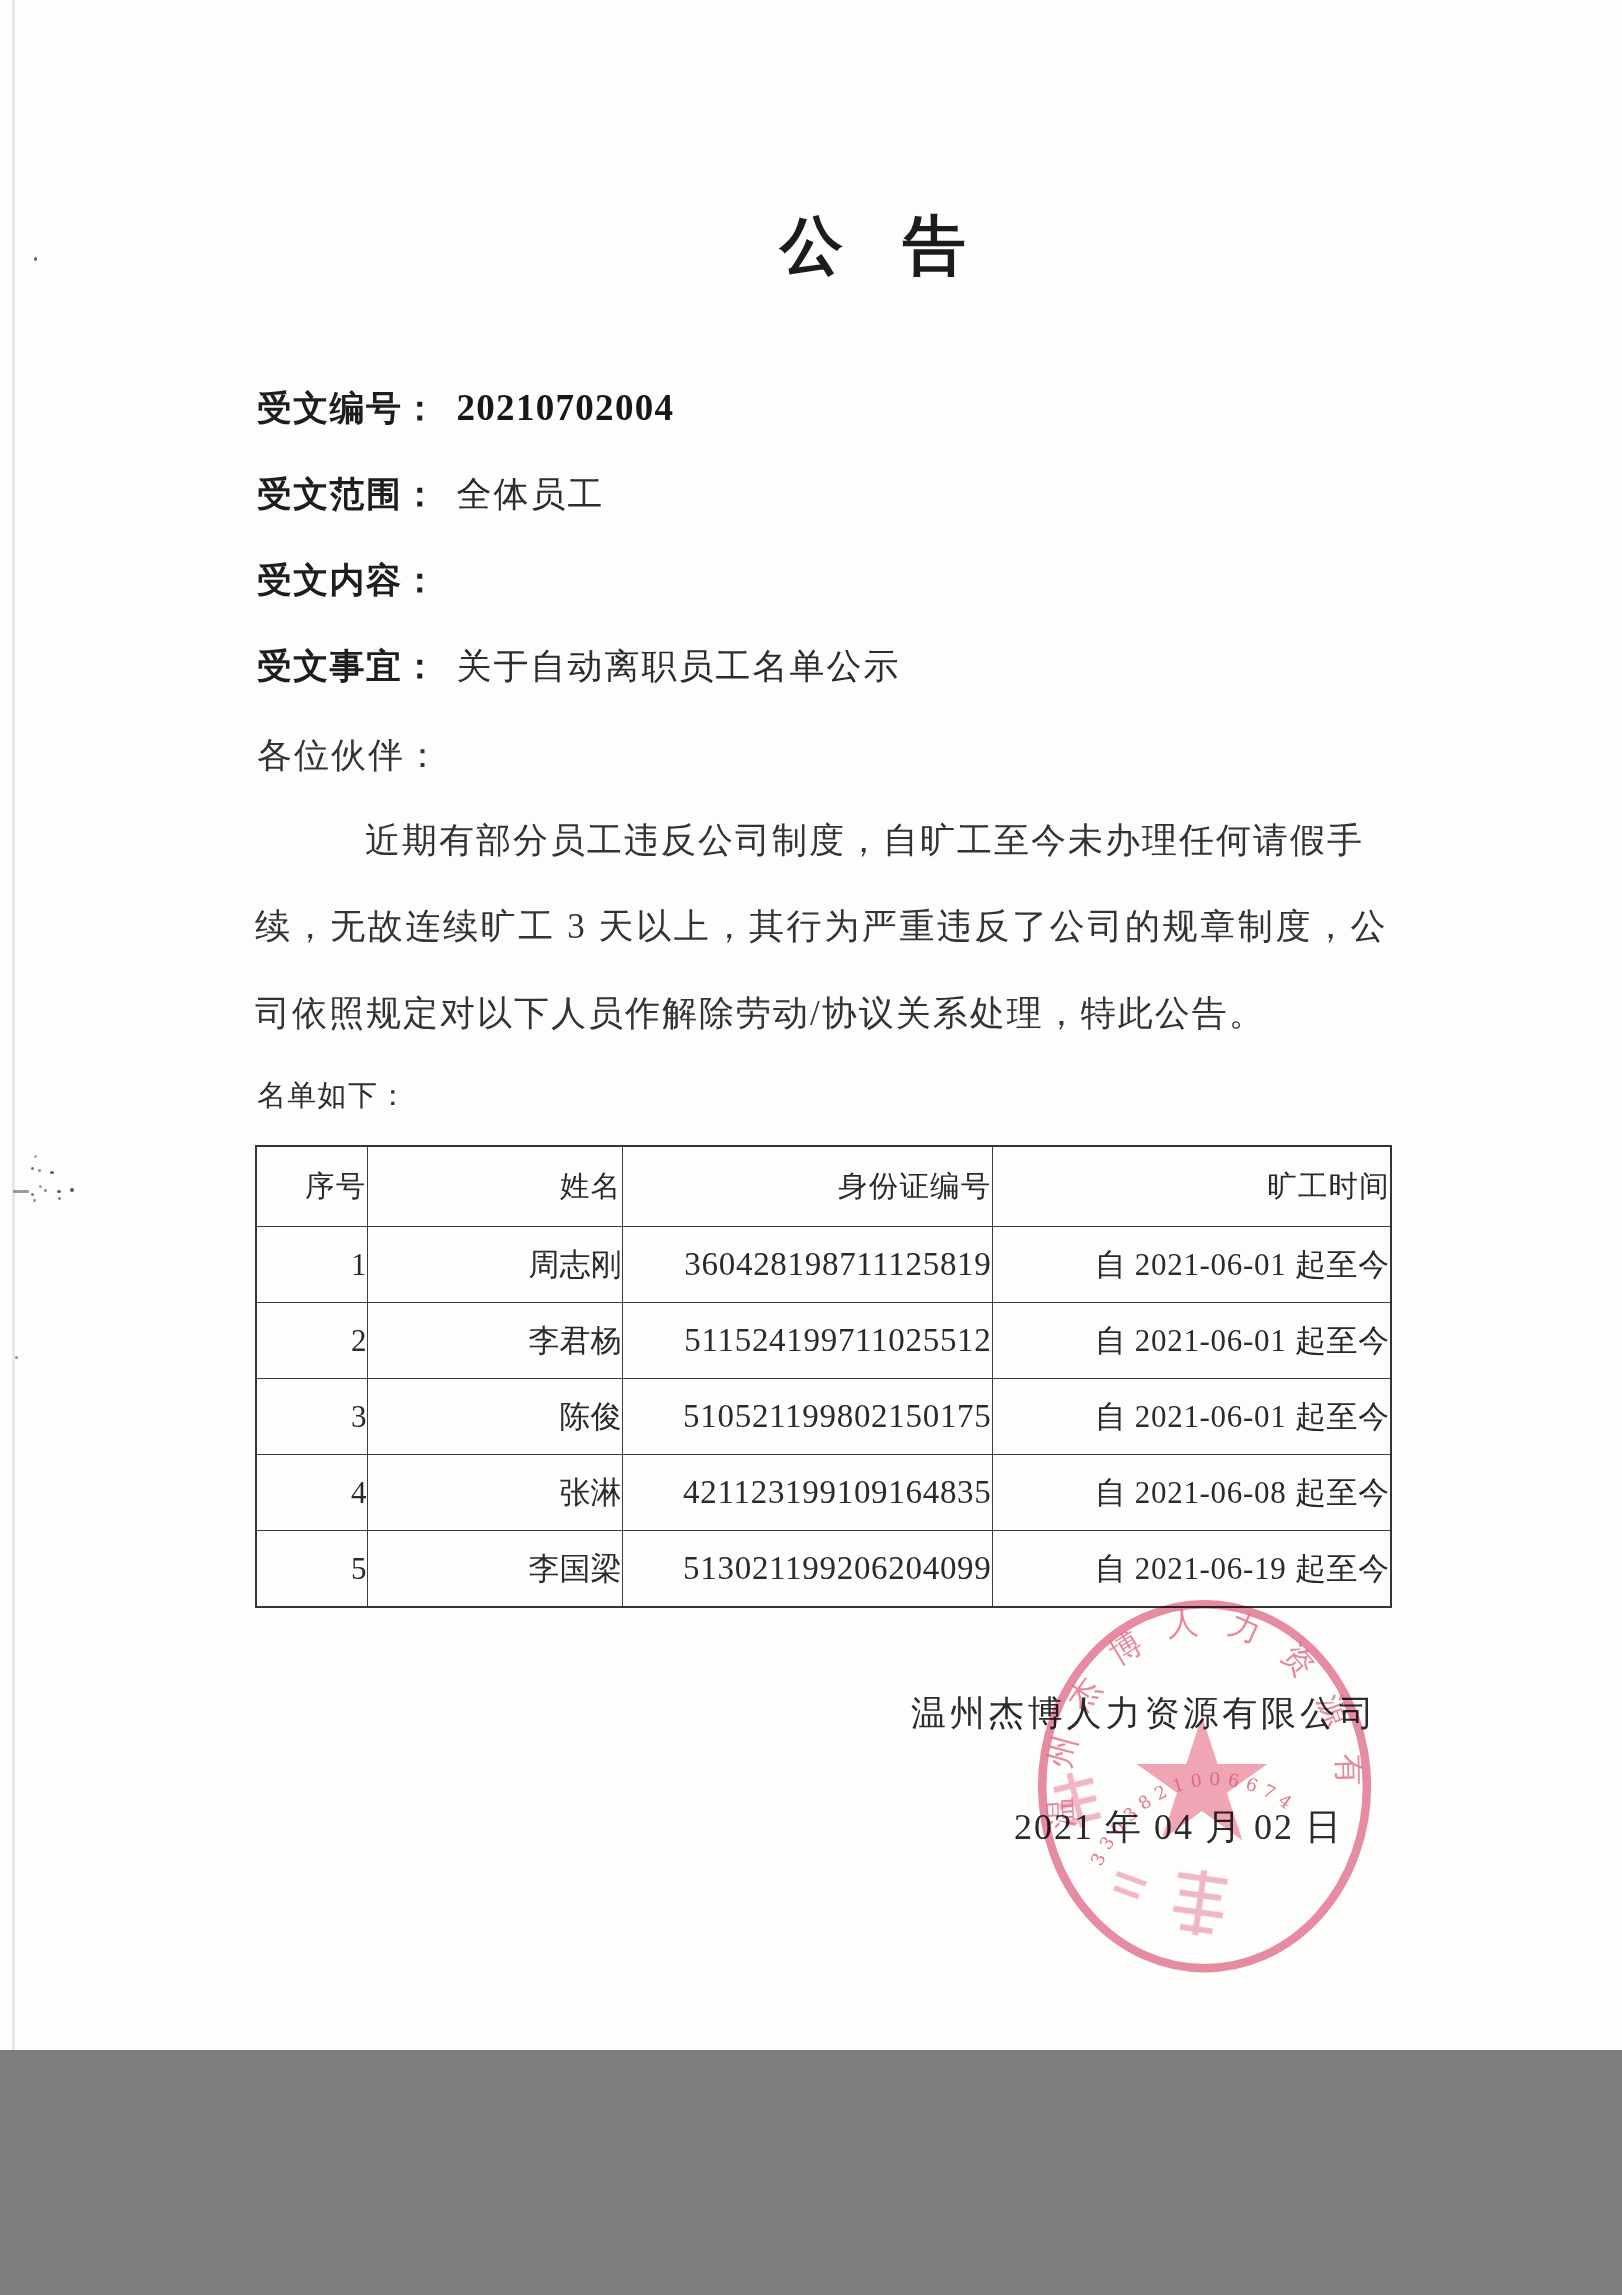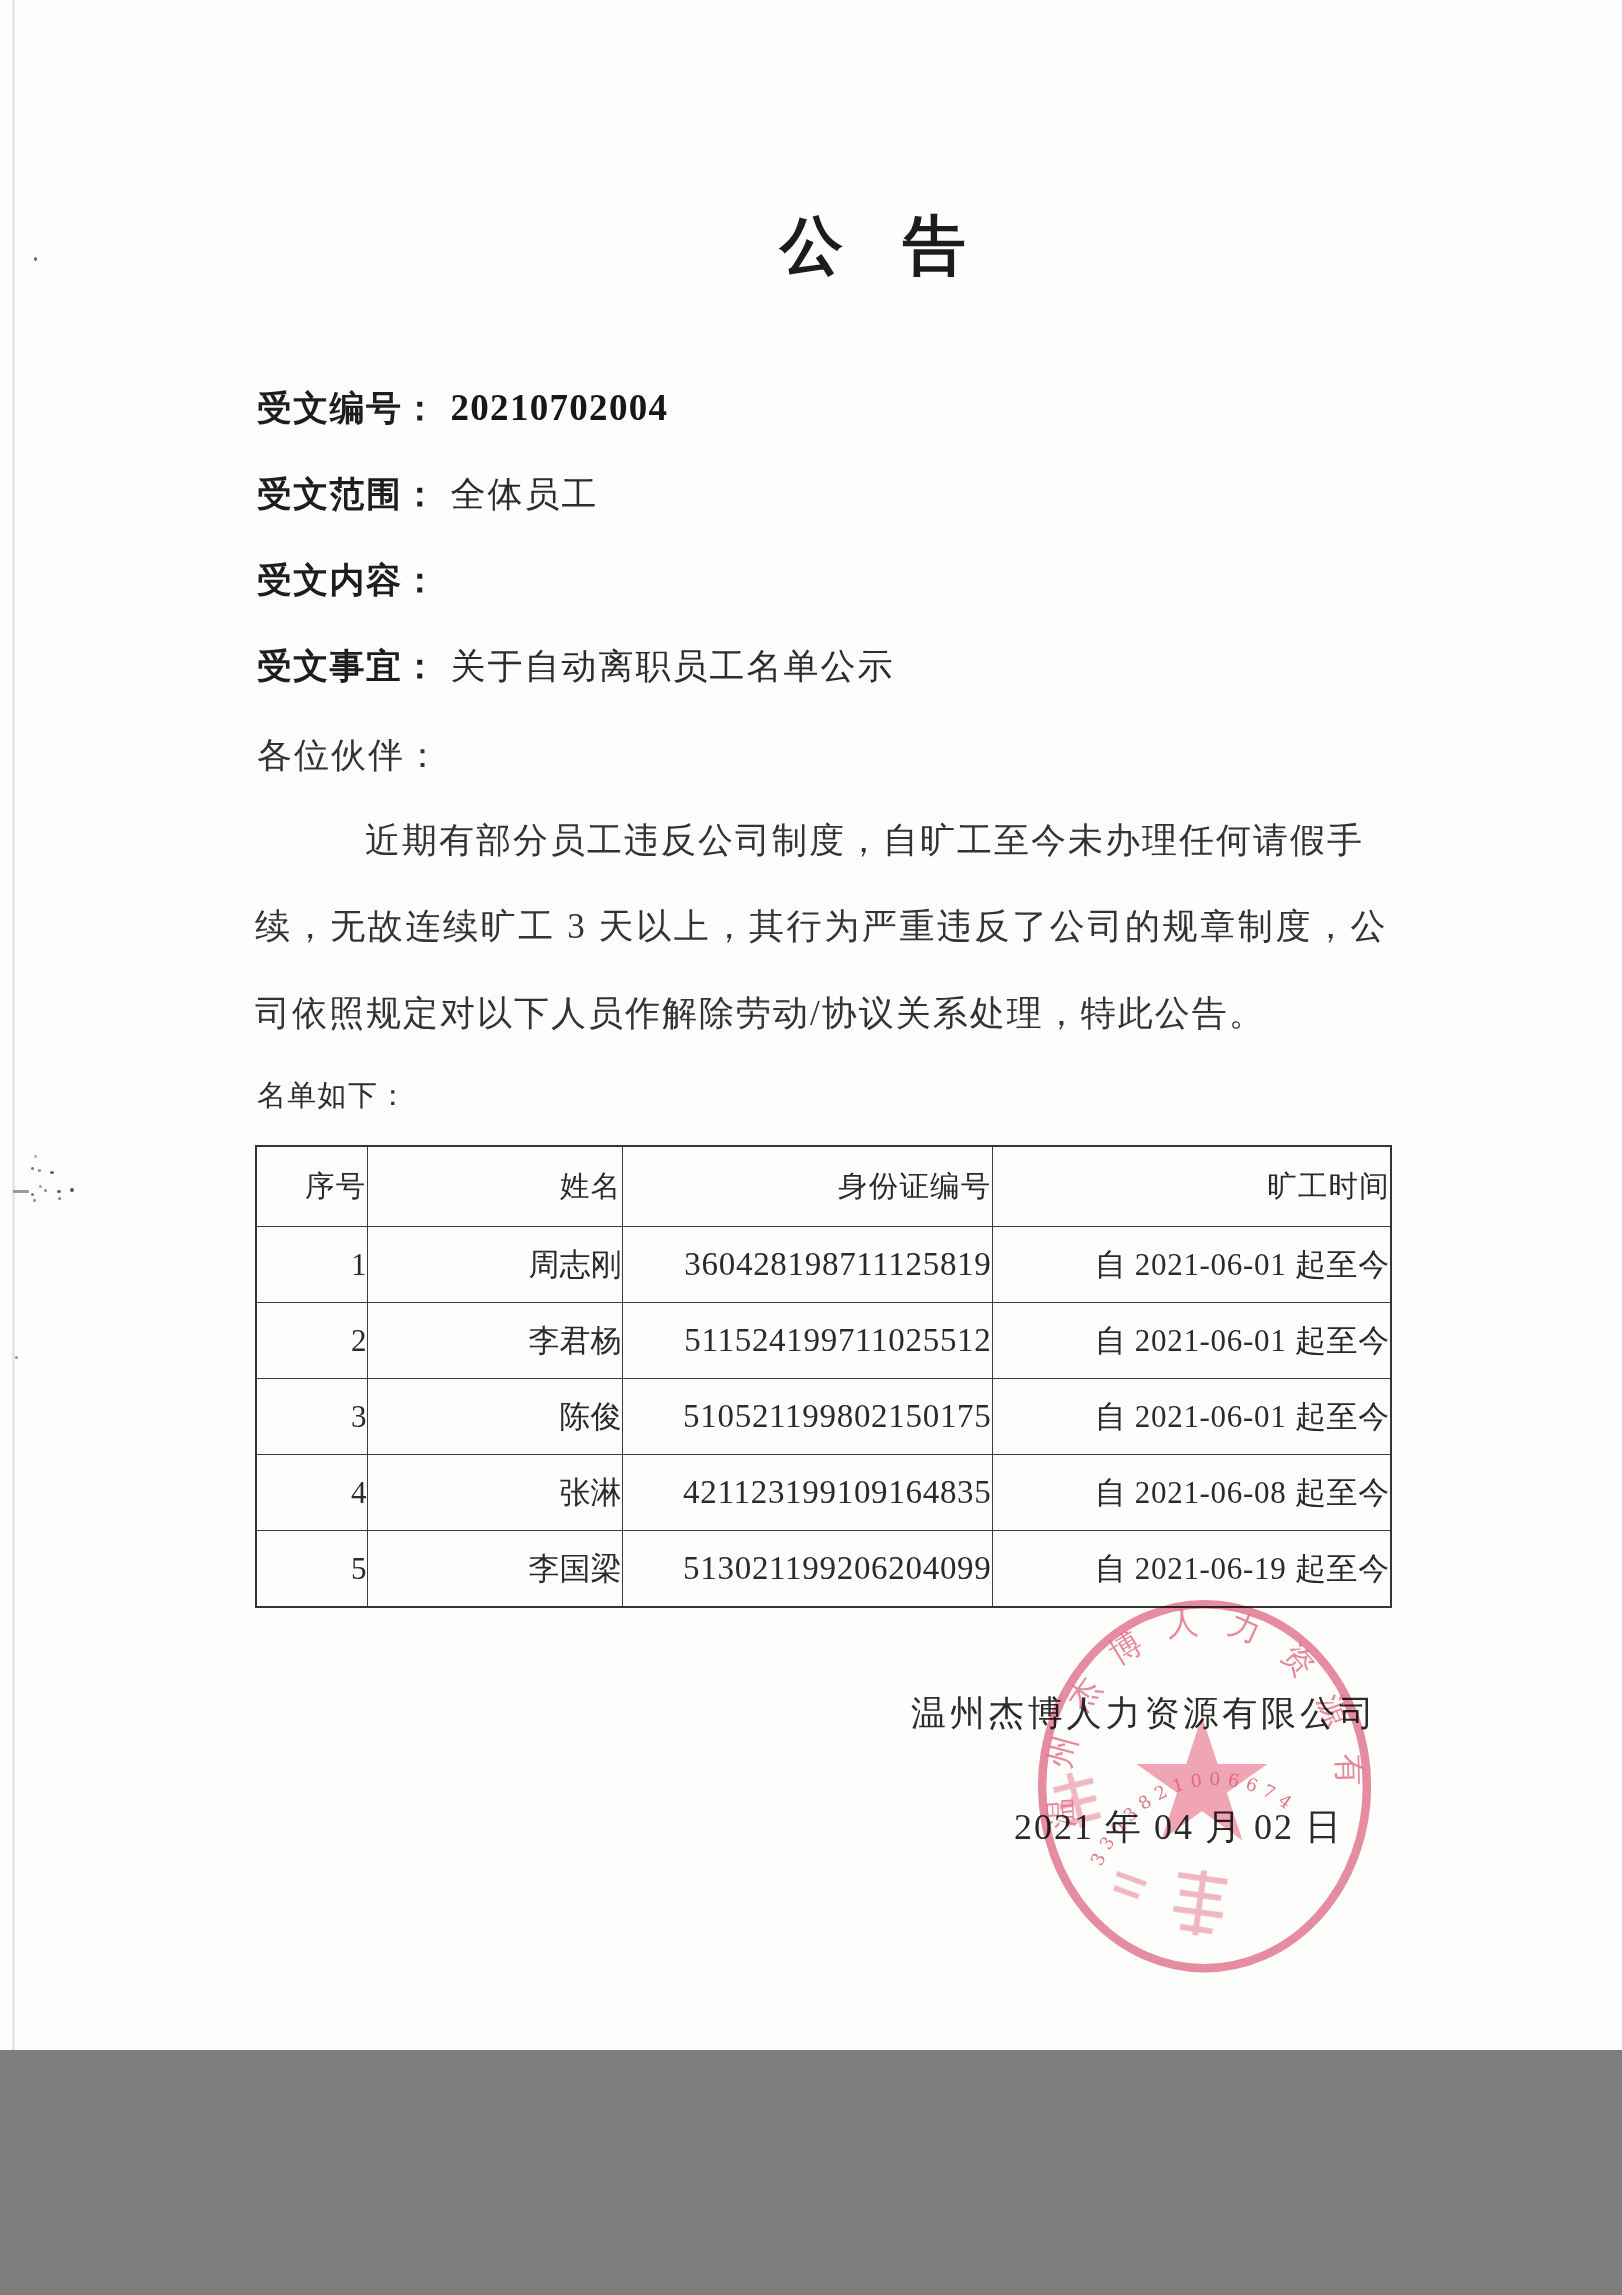--- a/index.html
+++ b/index.html
@@ -13,21 +13,21 @@
   .speck{position:absolute;border-radius:50%;background:#3a3a3a;}
   .smudge{position:absolute;background:#b9c6c0;opacity:.55;border-radius:2.6px;}
 
   .title{
     position:absolute;left:780px;top:203px;
     font-size:63px;font-weight:700;letter-spacing:22px;color:#1c1c1c;white-space:nowrap;
   }
   .meta{position:absolute;left:257px;top:385px;}
   .meta-row{height:86px;font-size:35px;white-space:nowrap;}
   .meta-row .lbl{font-weight:700;letter-spacing:1.3px;color:#1d1d1d;}
-  .meta-row .val{margin-left:12px;letter-spacing:2px;color:#2c2c2c;}
+  .meta-row .val{margin-left:18px;letter-spacing:2px;color:#2c2c2c;}
   .meta-row .val.bold{font-weight:700;font-size:37px;letter-spacing:1.3px;color:#171717;}
 
   .salutation{position:absolute;left:257px;top:732px;font-size:35px;letter-spacing:2px;color:#333;}
   .para-line{position:absolute;font-size:35px;color:#333;white-space:nowrap;}
   .para-line.line0{left:365px;top:817px;letter-spacing:2px;}
   .para-line.line1{left:255px;top:903px;letter-spacing:2.6px;}
   .para-line.line2{left:255px;top:990px;letter-spacing:2px;}
   .list-intro{position:absolute;left:257px;top:1076px;font-size:29px;letter-spacing:1.3px;color:#2d2d2d;}
 
   table.roster{

